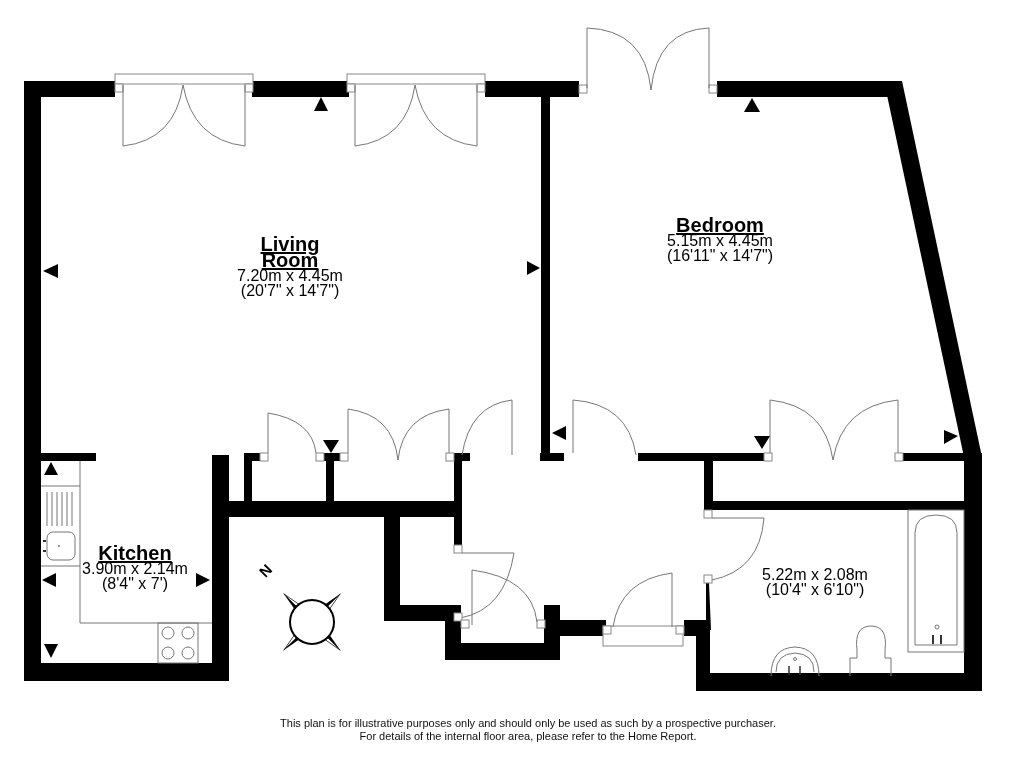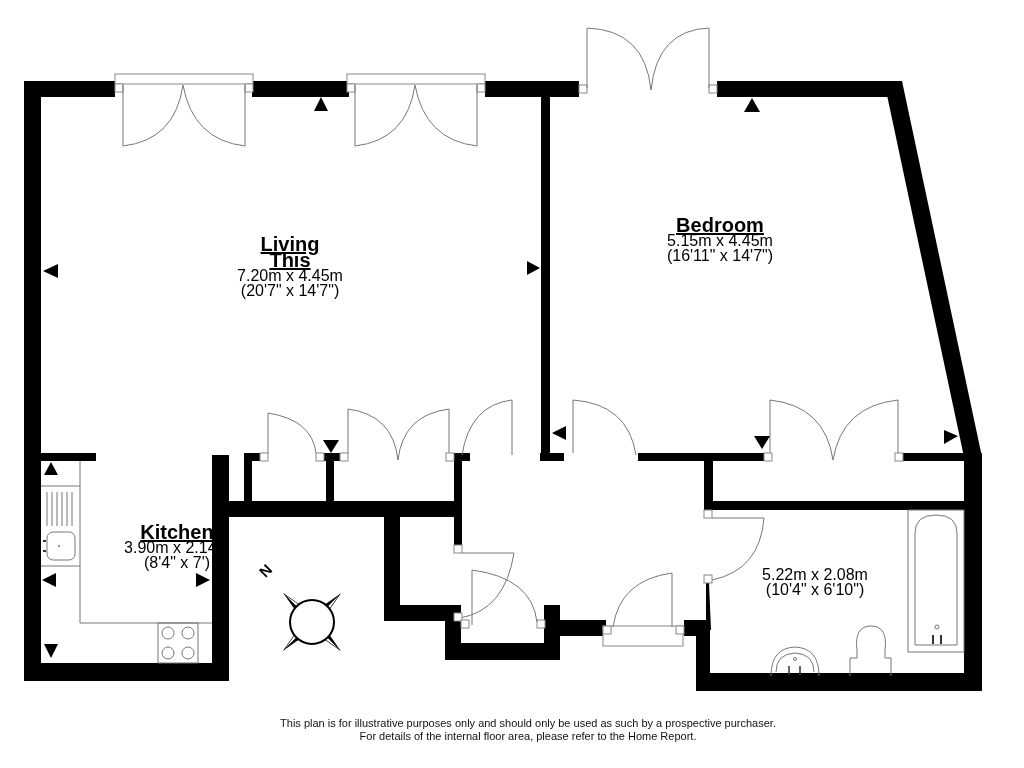--- a/index.html
+++ b/index.html
@@ -213,32 +213,32 @@
     <polygon points="0,-40 6,-6 -6,-6" fill="#000" transform="rotate(225)"></polygon>
     <polygon points="0,-40 6,-6 0,-6" fill="#fff" stroke="#000" stroke-width="0.6" transform="rotate(225)"></polygon>
     <circle cx="0" cy="0" r="22" fill="#fff" stroke="#000" stroke-width="2"></circle>
   </g>
 </svg>
 
 <div style="position:absolute; left:260px; top:562px; font-weight:bold; font-size:15px; transform:rotate(-45deg);">N</div>
 
 <div class="room-label" style="left:200px; top:236px; width:180px;">
   <span class="room-name">Living</span>
-  <span class="room-name">This</span>
+  <span class="room-name">Room</span>
   <span class="room-dim">7.20m x 4.45m</span>
   <span class="room-dim">(20'7" x 14'7")</span>
 </div>
 
 <div class="room-label" style="left:630px; top:217px; width:180px;">
   <span class="room-name">Bedroom</span>
   <span class="room-dim">5.15m x 4.45m</span>
   <span class="room-dim">(16'11" x 14'7")</span>
 </div>
 
-<div class="room-label" style="left:80px; top:524px; width:110px;margin-left:42px;">
+<div class="room-label" style="left:80px; top:545px; width:110px;">
   <span class="room-name">Kitchen</span>
   <span class="room-dim">3.90m x 2.14m</span>
   <span class="room-dim">(8'4" x 7')</span>
 </div>
 
 <div class="room-label" style="left:745px; top:567px; width:140px;">
   <span class="room-dim">5.22m x 2.08m</span>
   <span class="room-dim">(10'4" x 6'10")</span>
 </div>
 

